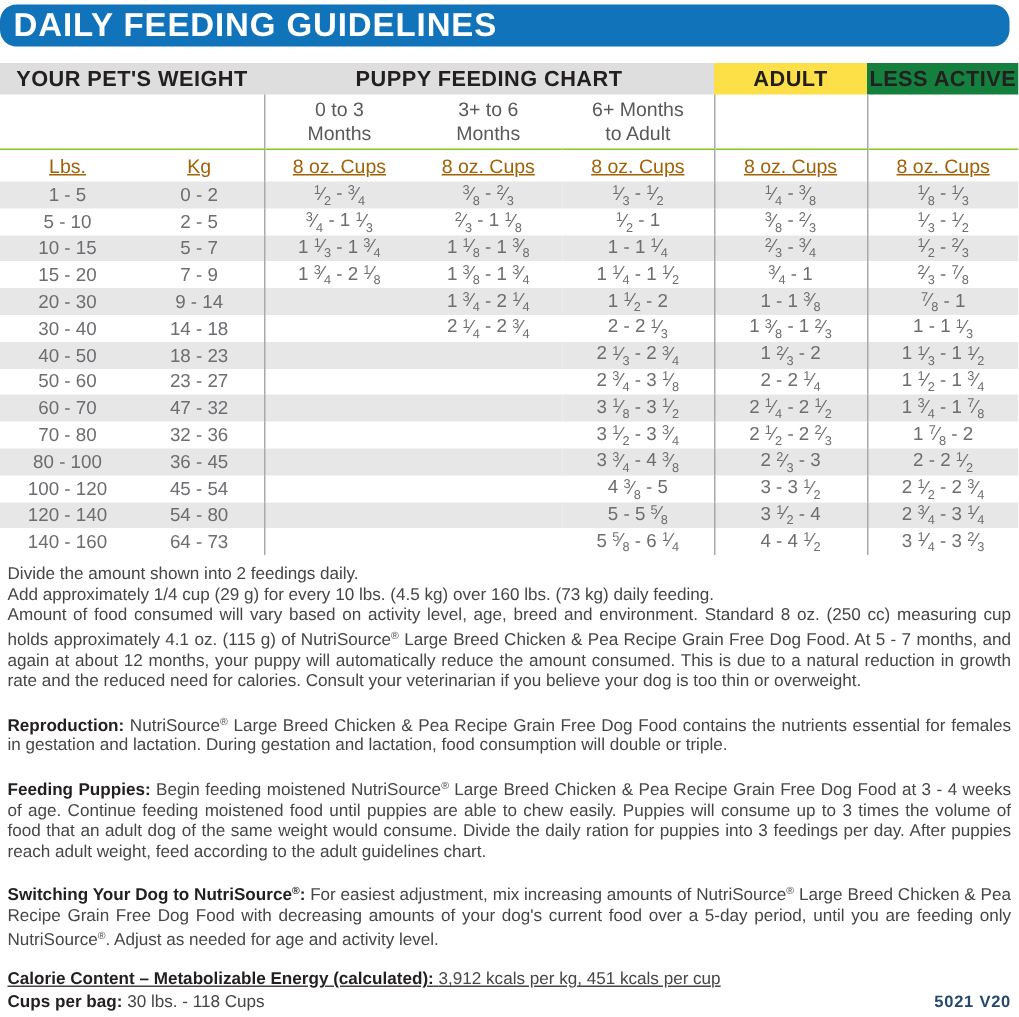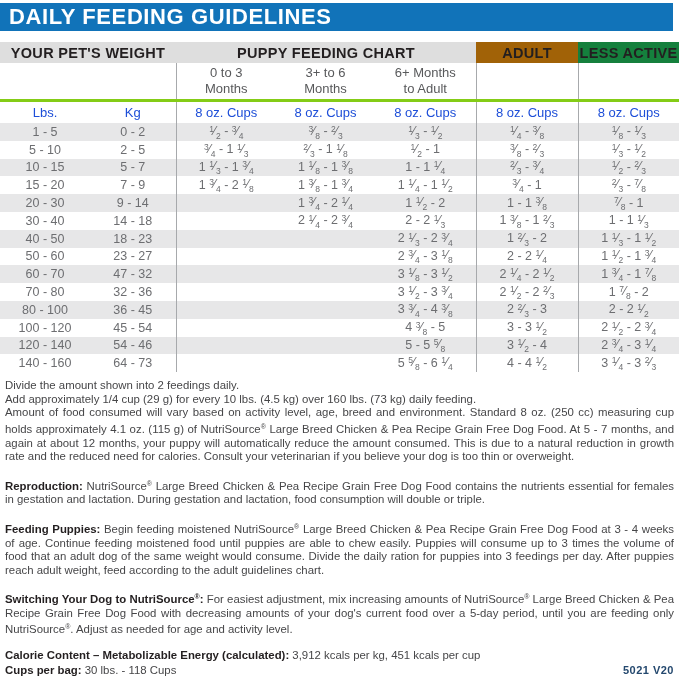--- a/index.html
+++ b/index.html
@@ -21,69 +21,69 @@
     border-collapse:collapse;table-layout:fixed;width:679px;margin-top:11px;
   }
   table.feed th,table.feed td{padding:0;text-align:center;vertical-align:middle;}
   tr.ghead th{
     color:#231f20;font-size:14.5px;font-weight:bold;height:21px;letter-spacing:.3px;
   }
   tr.months td{
     font-size:13px;color:#58595b;height:36px;white-space:pre-line;line-height:1.22;
   }
   tr.units td{
-    font-size:13px;color:#1d4ed8;height:21px;border-top:3px solid #84cc16;
+    font-size:13px;color:#a16207;height:21px;border-top:1px solid #84cc16;text-decoration:underline;
   }
   tbody.rows td{
     font-size:12.5px;color:#6d6e71;height:17.8px;white-space:nowrap;
   }
   tr.stripe td{background:#e7e7e8;}
   td.bl{border-left:1px solid #a7a9ac;}
   
   .fr{white-space:nowrap;}
   .fr sup{font-size:8.5px;vertical-align:3.5px;letter-spacing:0;}
   .fr sub{font-size:8.5px;vertical-align:-3.5px;}
   sup.rg{font-size:7px;vertical-align:4px;}
   
   .bodytext{padding:7px 5px 0 5px;font-size:11.4px;line-height:13.6px;}
   .note-line{margin:0;}
   .just{text-align:justify;}
   .bold{font-weight:bold;color:#231f20;}
   p.section{margin:13px 0 0 0;text-align:justify;}
   p.section b{color:#231f20;}
   .fline{margin-top:1px;}
-  .fline.first{margin-top:12px;}
+  .fline.first{margin-top:12px;text-decoration:underline;}
   .fline b{color:#231f20;}
   .cupsrow{display:flex;justify-content:space-between;align-items:baseline;}
   .code{font-weight:bold;font-size:11px;letter-spacing:.5px;}
 </style>
 </head>
 <body>
 
 <div class="page">
 
-  <div class="titlebar" id="titlebar" style="background: rgb(17, 115, 185);">
+  <div class="titlebar" id="titlebar" style="background: rgb(17, 115, 185); border-radius: 11px;">
     <span class="title">DAILY FEEDING GUIDELINES</span>
   </div>
 
   <table class="feed">
     <colgroup>
       <col style="width:90px">
         <col style="width:86px">
       <col style="width:100px">
         <col style="width:99px">
         <col style="width:101px">
       <col style="width:102px">
         <col style="width:101px">
     </colgroup>
     <thead>
       <tr class="ghead" id="ghead-row">
         <th colspan="2" style="background: rgb(222, 222, 222);">YOUR PET'S WEIGHT</th>
         <th colspan="3" style="background: rgb(222, 222, 222);">PUPPY FEEDING CHART</th>
-        <th style="background: #a16207;">ADULT</th>
+        <th style="background: #fde047;">ADULT</th>
         <th style="background: #15803d;">LESS ACTIVE</th>
       </tr>
       <tr class="months">
         <td colspan="2"></td>
         <td class="bl">0 to 3
 Months</td>
         <td>3+ to 6
 Months</td>
         <td>6+ Months
 to Adult</td>
@@ -204,21 +204,21 @@
           <td>100 - 120</td>
           <td>45 - 54</td>
           <td class="bl"></td>
           <td></td>
           <td>4 <span class="fr"><sup>3</sup>⁄<sub>8</sub></span> - 5</td>
           <td class="bl">3 - 3 <span class="fr"><sup>1</sup>⁄<sub>2</sub></span></td>
           <td class="bl">2 <span class="fr"><sup>1</sup>⁄<sub>2</sub></span> - 2 <span class="fr"><sup>3</sup>⁄<sub>4</sub></span></td>
         </tr>
         <tr class="stripe">
           <td>120 - 140</td>
-          <td>54 - 46</td>
+          <td>54 - 80</td>
           <td class="bl"></td>
           <td></td>
           <td>5 - 5 <span class="fr"><sup>5</sup>⁄<sub>8</sub></span></td>
           <td class="bl">3 <span class="fr"><sup>1</sup>⁄<sub>2</sub></span> - 4</td>
           <td class="bl">2 <span class="fr"><sup>3</sup>⁄<sub>4</sub></span> - 3 <span class="fr"><sup>1</sup>⁄<sub>4</sub></span></td>
         </tr>
         <tr>
           <td>140 - 160</td>
           <td>64 - 73</td>
           <td class="bl"></td>

